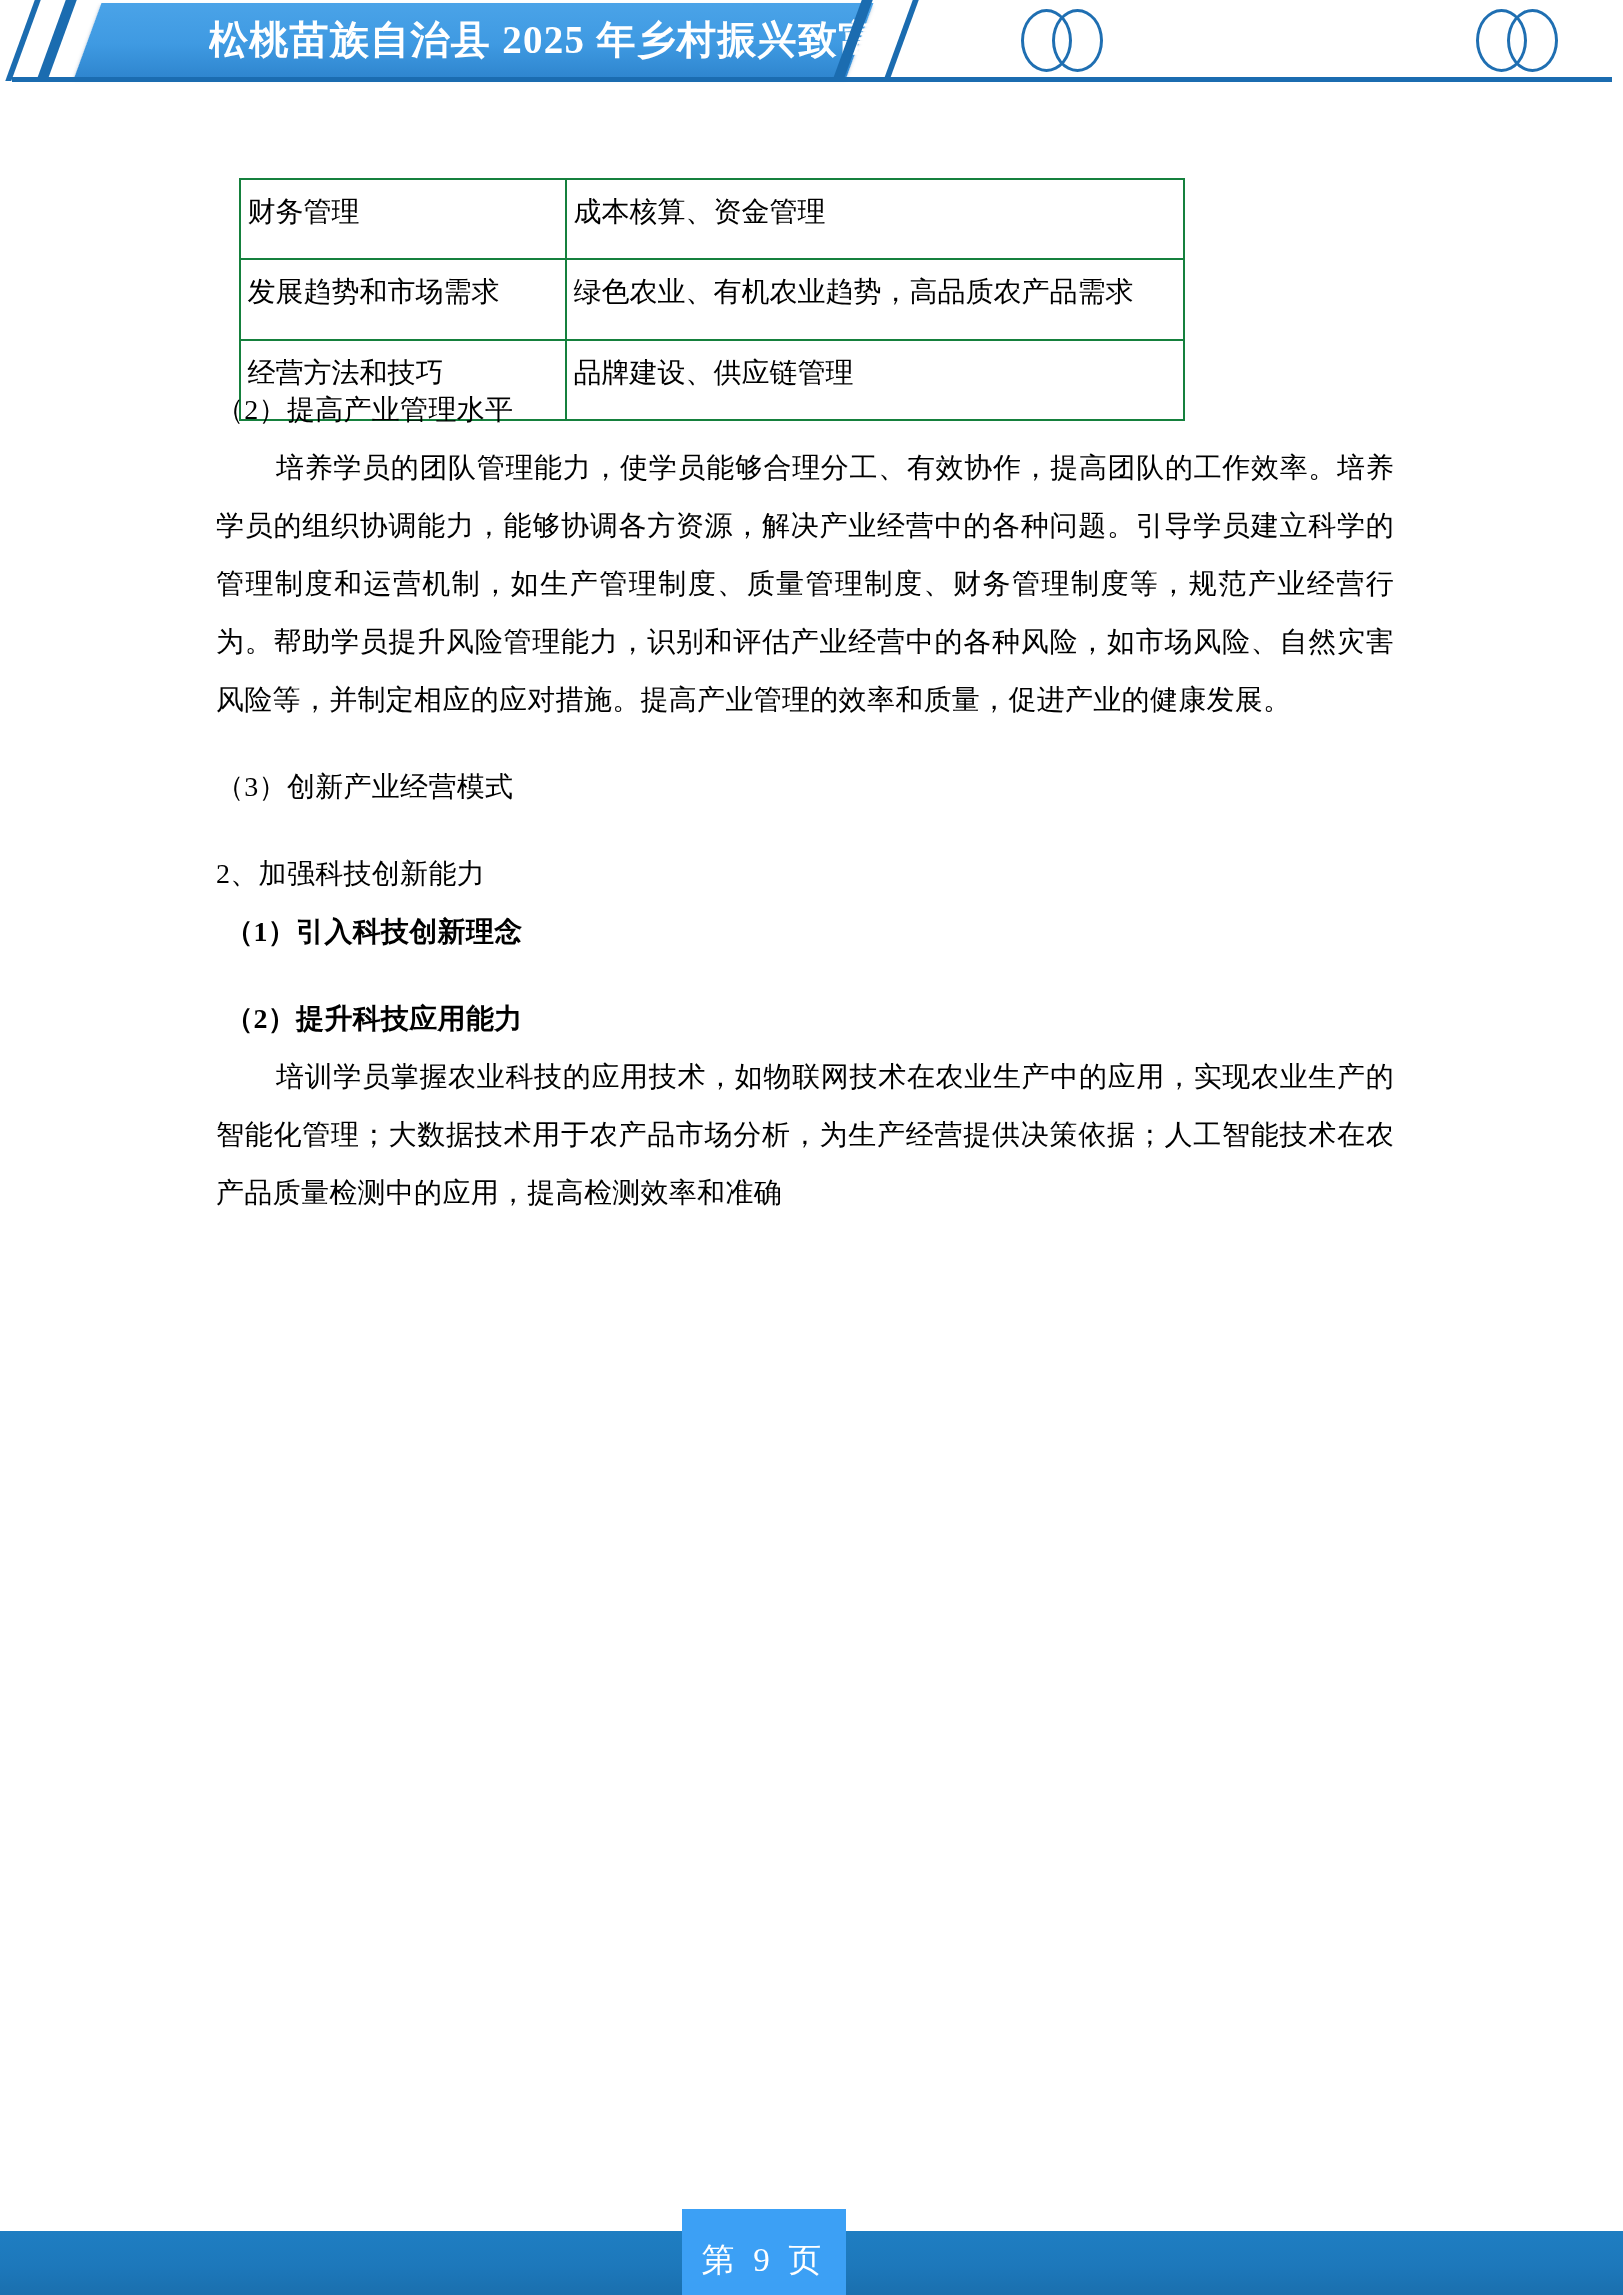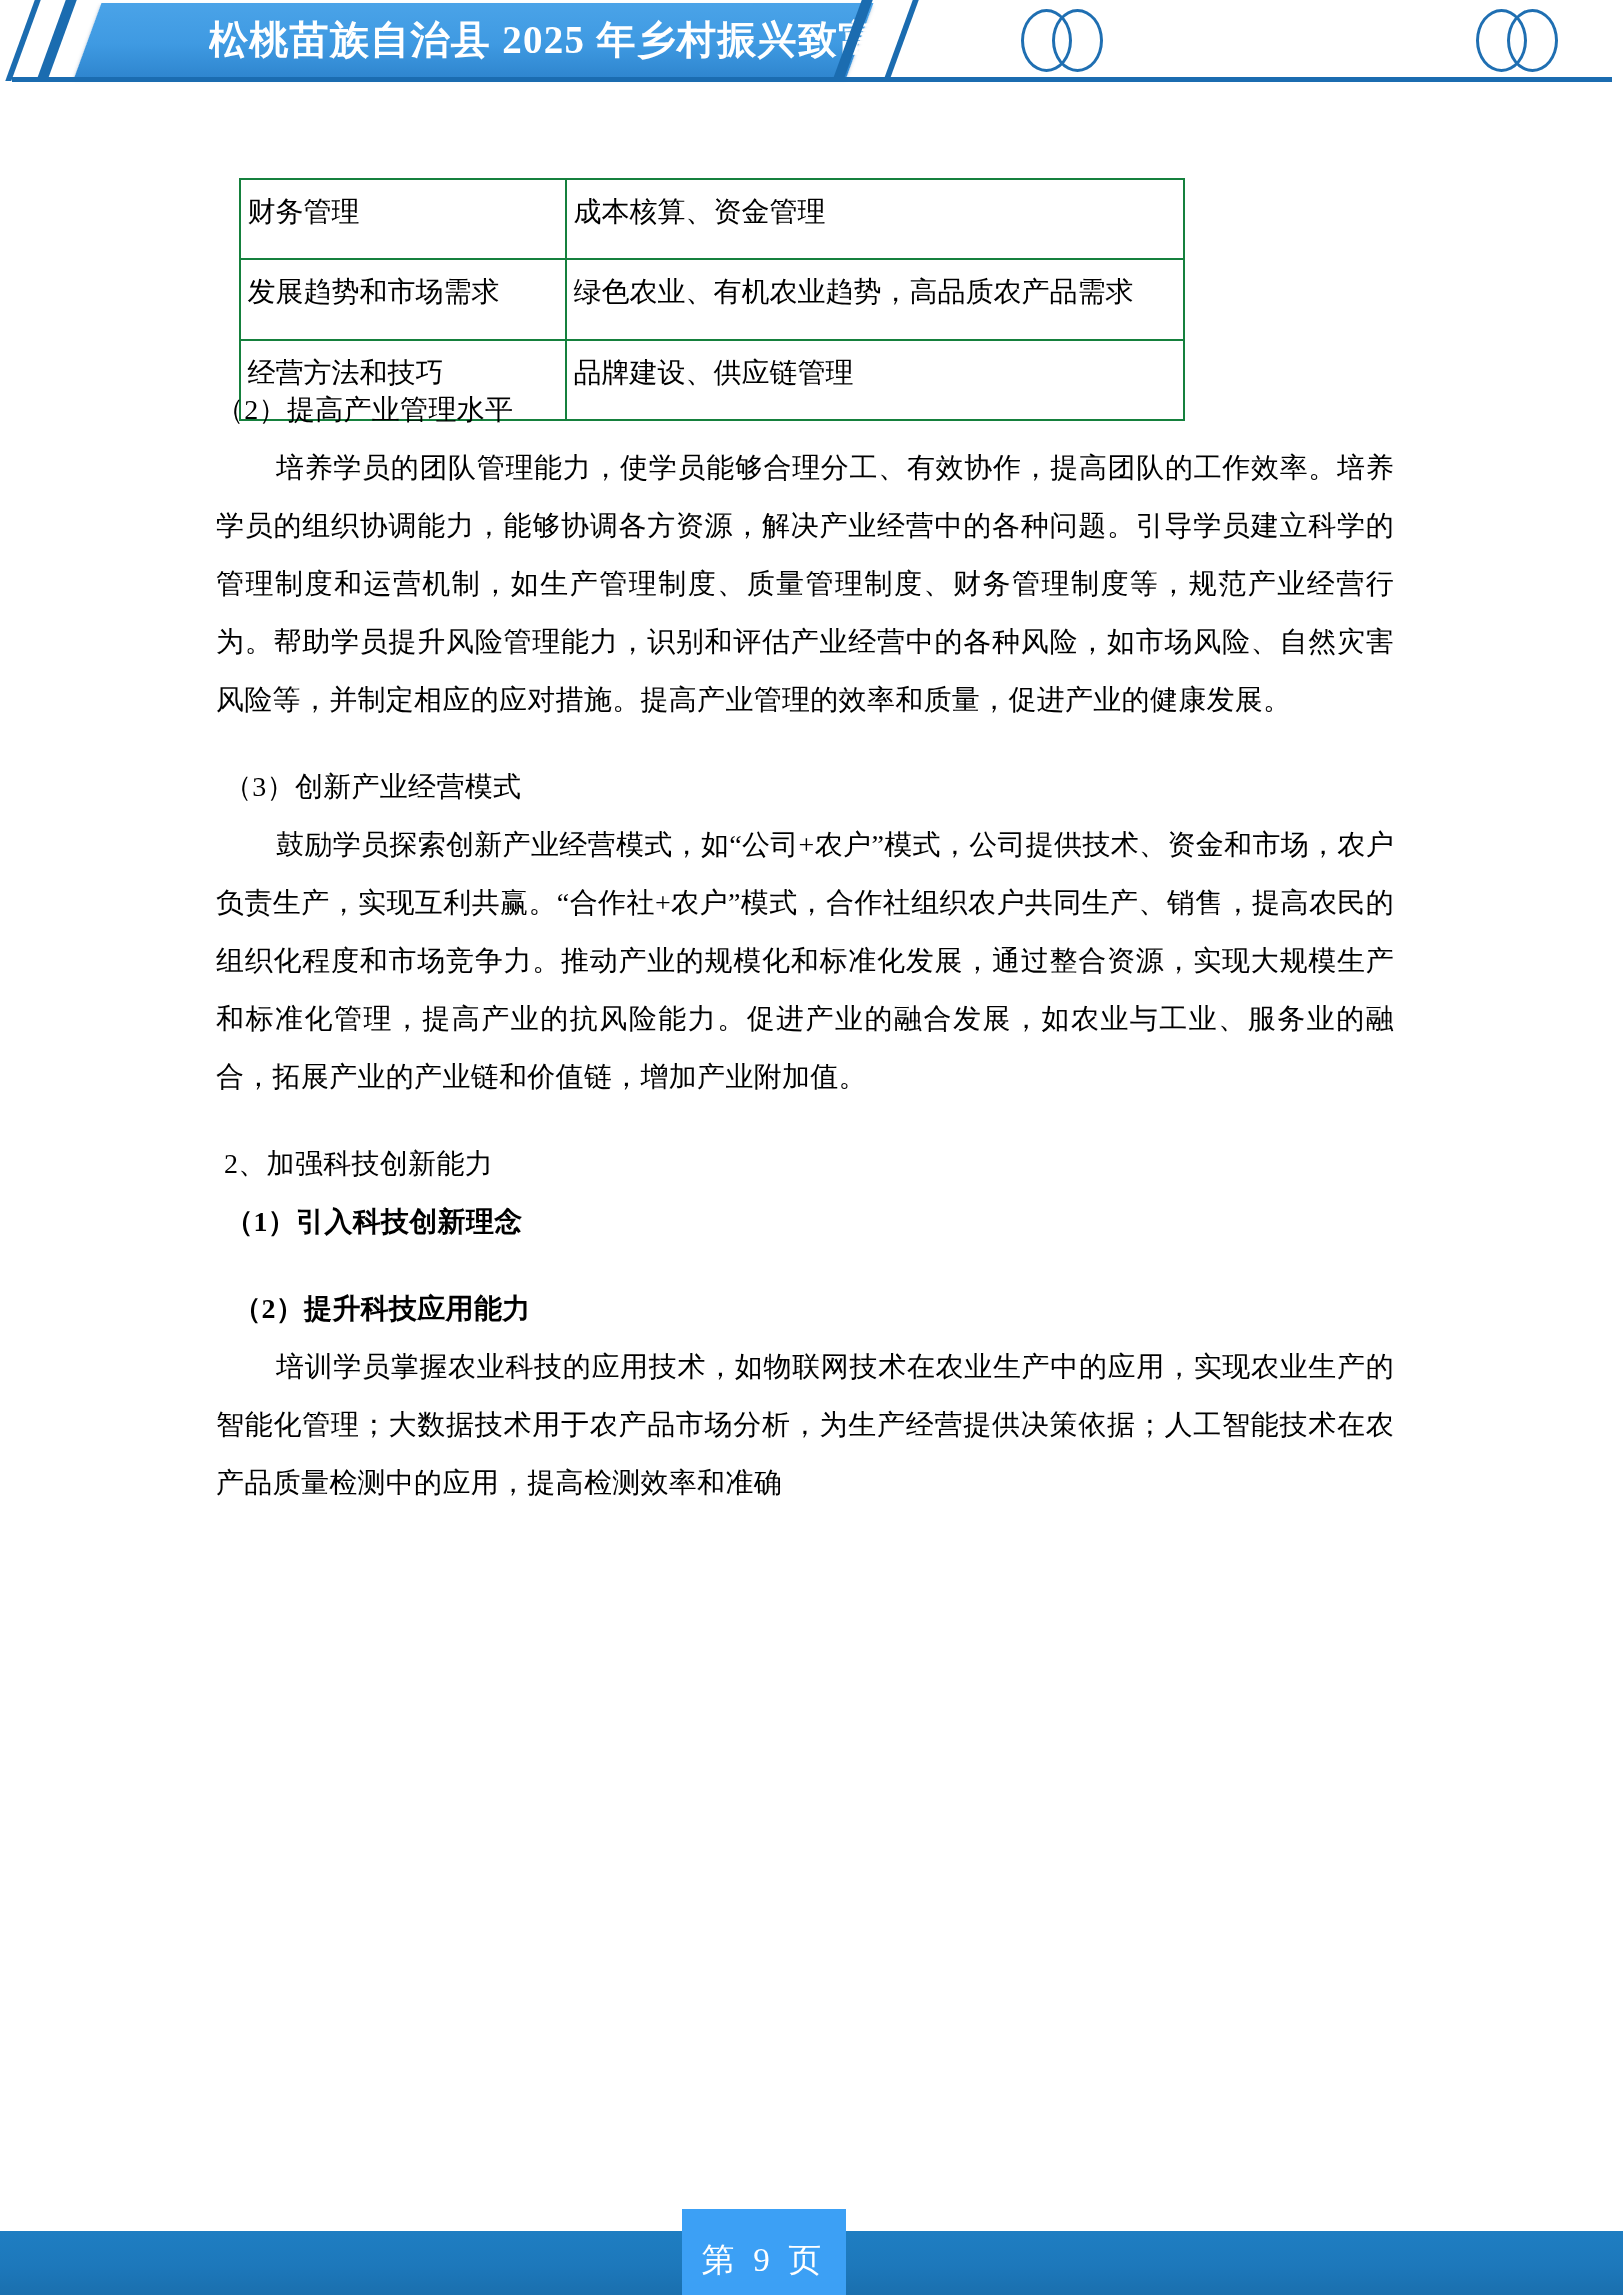--- a/index.html
+++ b/index.html
@@ -139,21 +139,21 @@
     text-align: left;
   }
   p.heading-indent {
     text-indent: 9.2px;
     text-align: left;
     font-weight: bold;
   }
   p.indent2 {
     text-indent: 60px;
   }
-  p.gap-before { margin-top: 29px; margin-left: 8px; }
+  p.gap-before { margin-top: 29px; }
 
   
   .page-footer {
     position: absolute;
     left: 0;
     top: 2231px;
     width: 1623px;
     height: 64px;
   }
   .footer-bar {
@@ -230,21 +230,20 @@
   </table>
 
   <div class="body-text">
 
     <p class="para heading">（2）提高产业管理水平</p>
 
     <p class="para indent2">培养学员的团队管理能力，使学员能够合理分工、有效协作，提高团队的工作效率。培养学员的组织协调能力，能够协调各方资源，解决产业经营中的各种问题。引导学员建立科学的管理制度和运营机制，如生产管理制度、质量管理制度、财务管理制度等，规范产业经营行为。帮助学员提升风险管理能力，识别和评估产业经营中的各种风险，如市场风险、自然灾害风险等，并制定相应的应对措施。提高产业管理的效率和质量，促进产业的健康发展。</p>
 
     <p class="para heading gap-before">（3）创新产业经营模式</p>
 
-    <p class="para indent2">鼓励学员探索创新产业经营模式，如“公司+农户”模式，公司提供技术、资金和市场，农户负责生产，实现互利共赢。“合作社+农户”模式，合作社组织农户共同生产、销售，提高农民的组织化程度和市场竞争力。推动产业的规模化和标准化发展，通过整合资源，实现大规模生产和标准化管理，提高产业的抗风险能力。促进产业的融合发展，如农业与工业、服务业的融合，拓展产业的产业链和价值链，增加产业附加值。</p>
 
     <p class="para heading gap-before">2、加强科技创新能力</p>
 
     <p class="para heading-indent">（1）引入科技创新理念</p>
 
 
     <p class="para heading-indent gap-before">（2）提升科技应用能力</p>
 
     <p class="para indent2">培训学员掌握农业科技的应用技术，如物联网技术在农业生产中的应用，实现农业生产的智能化管理；大数据技术用于农产品市场分析，为生产经营提供决策依据；人工智能技术在农产品质量检测中的应用，提高检测效率和准确</p>
 

